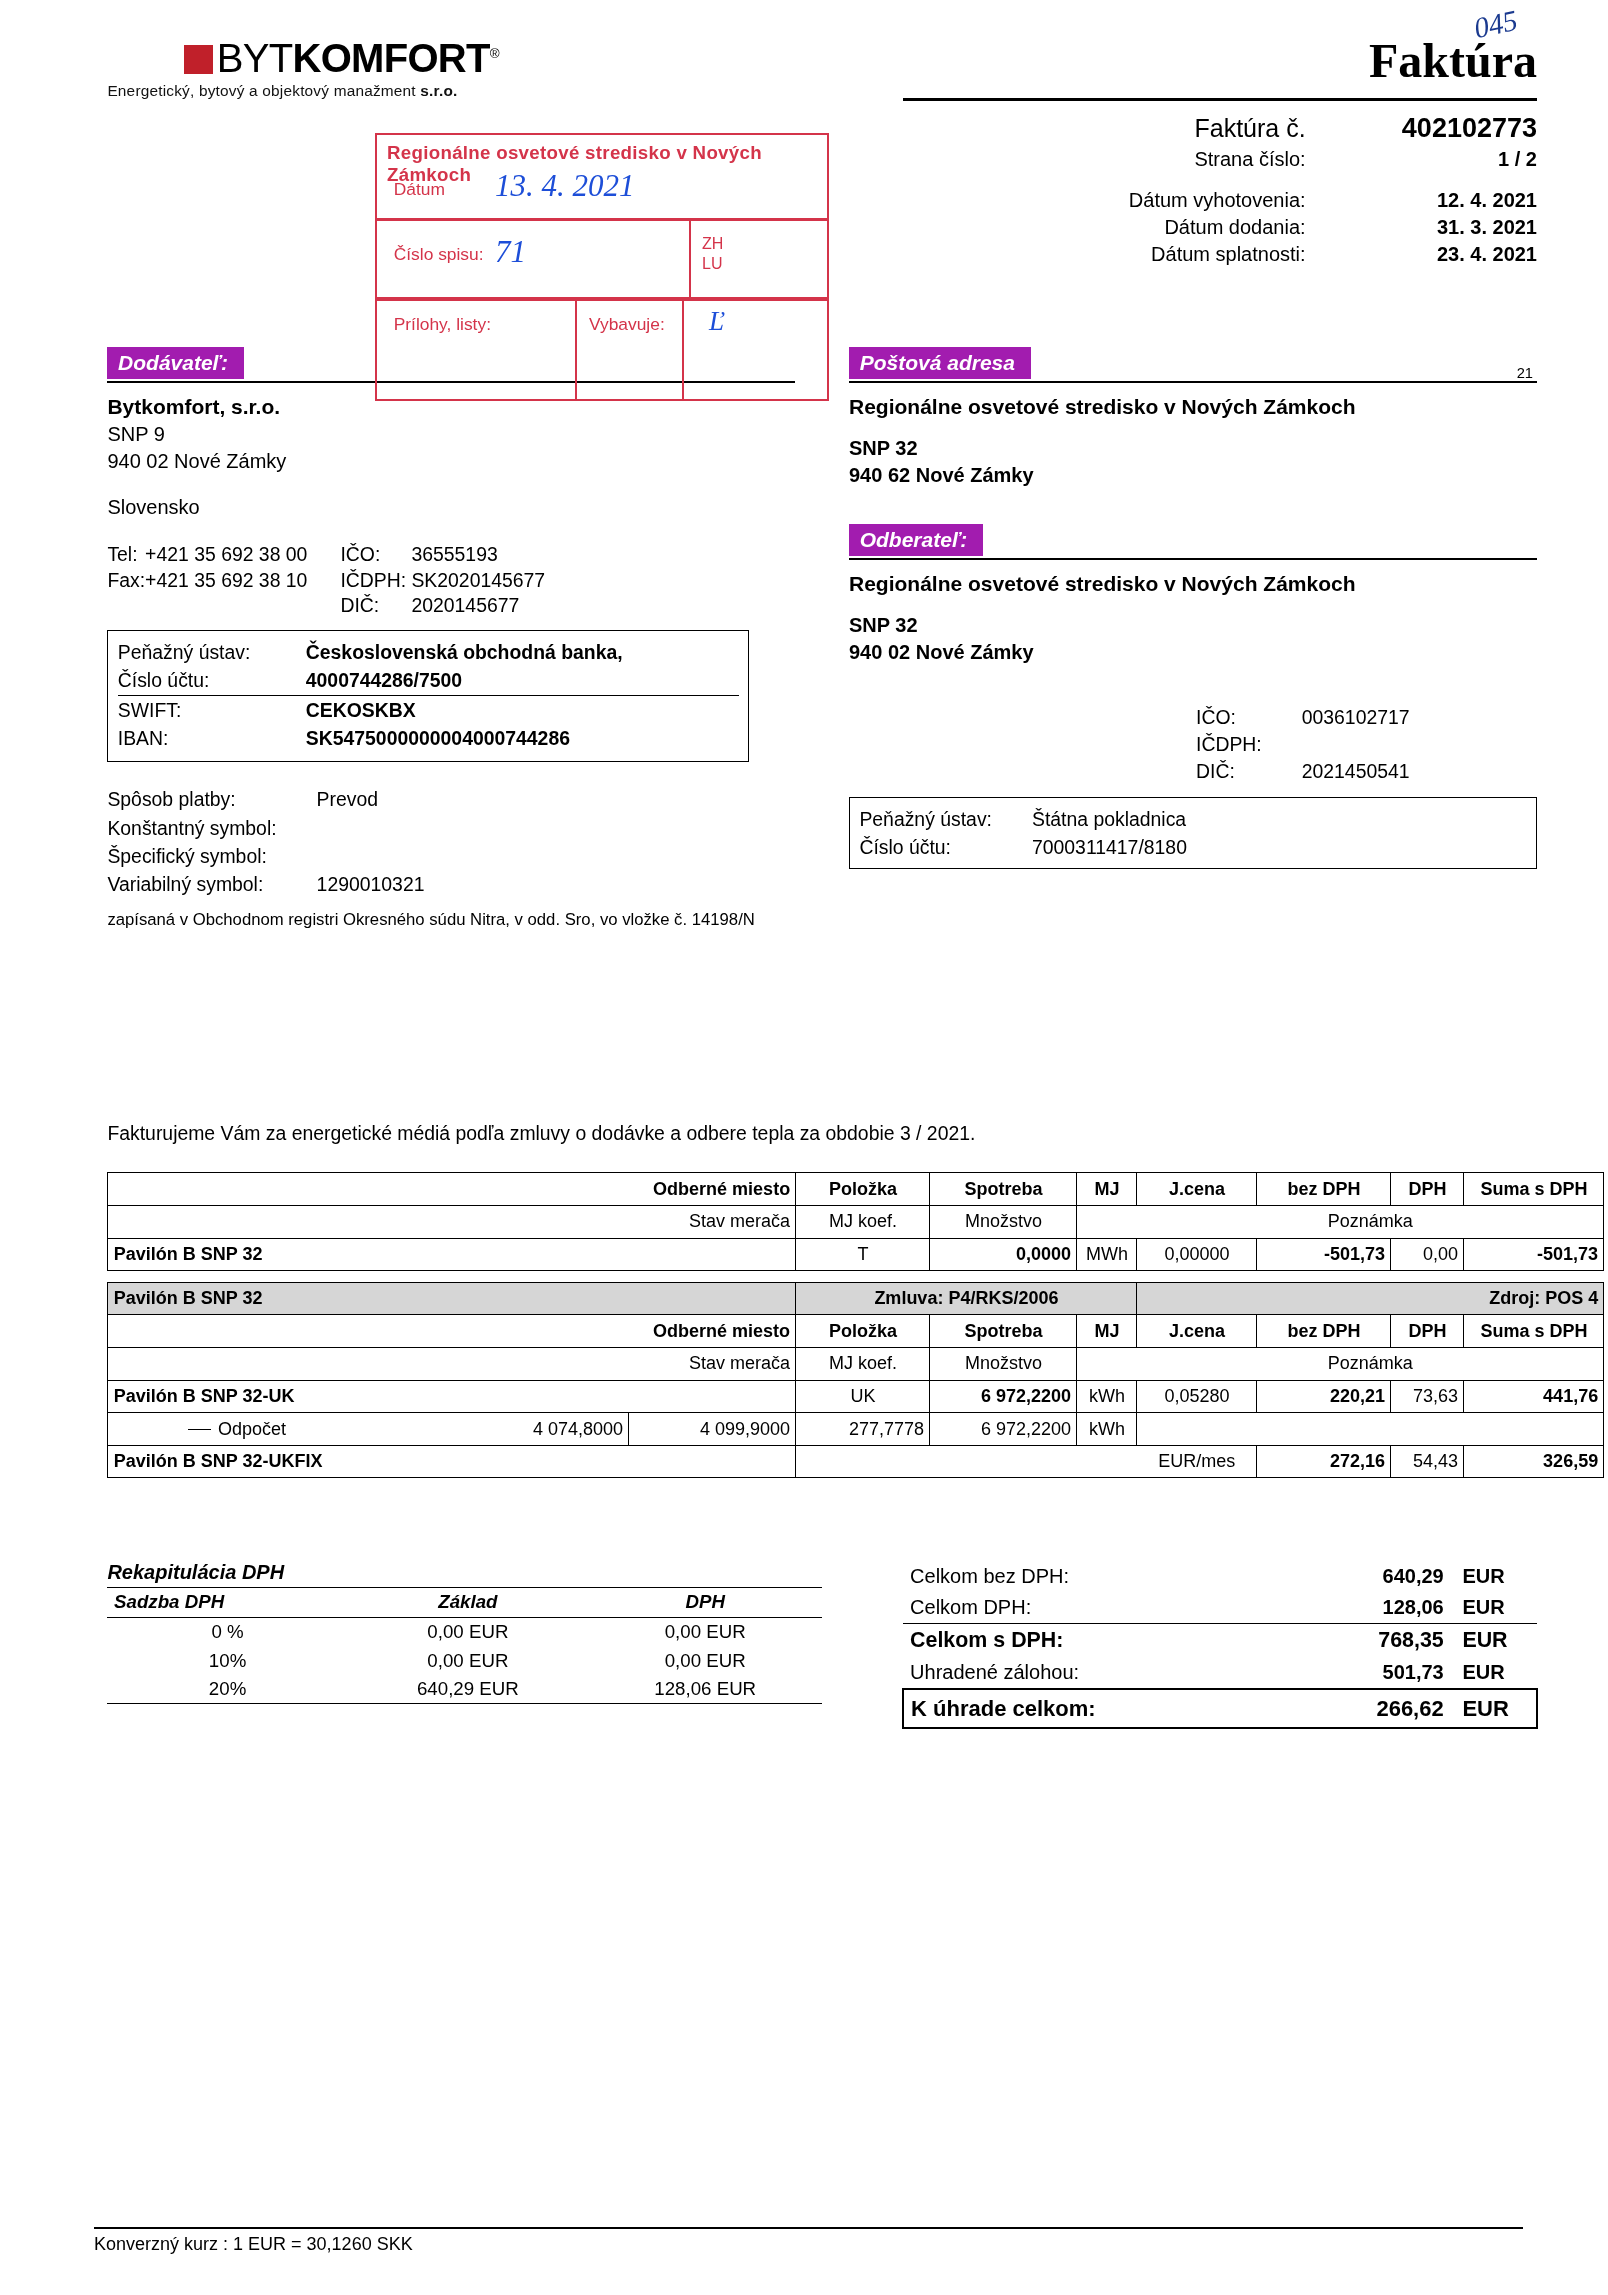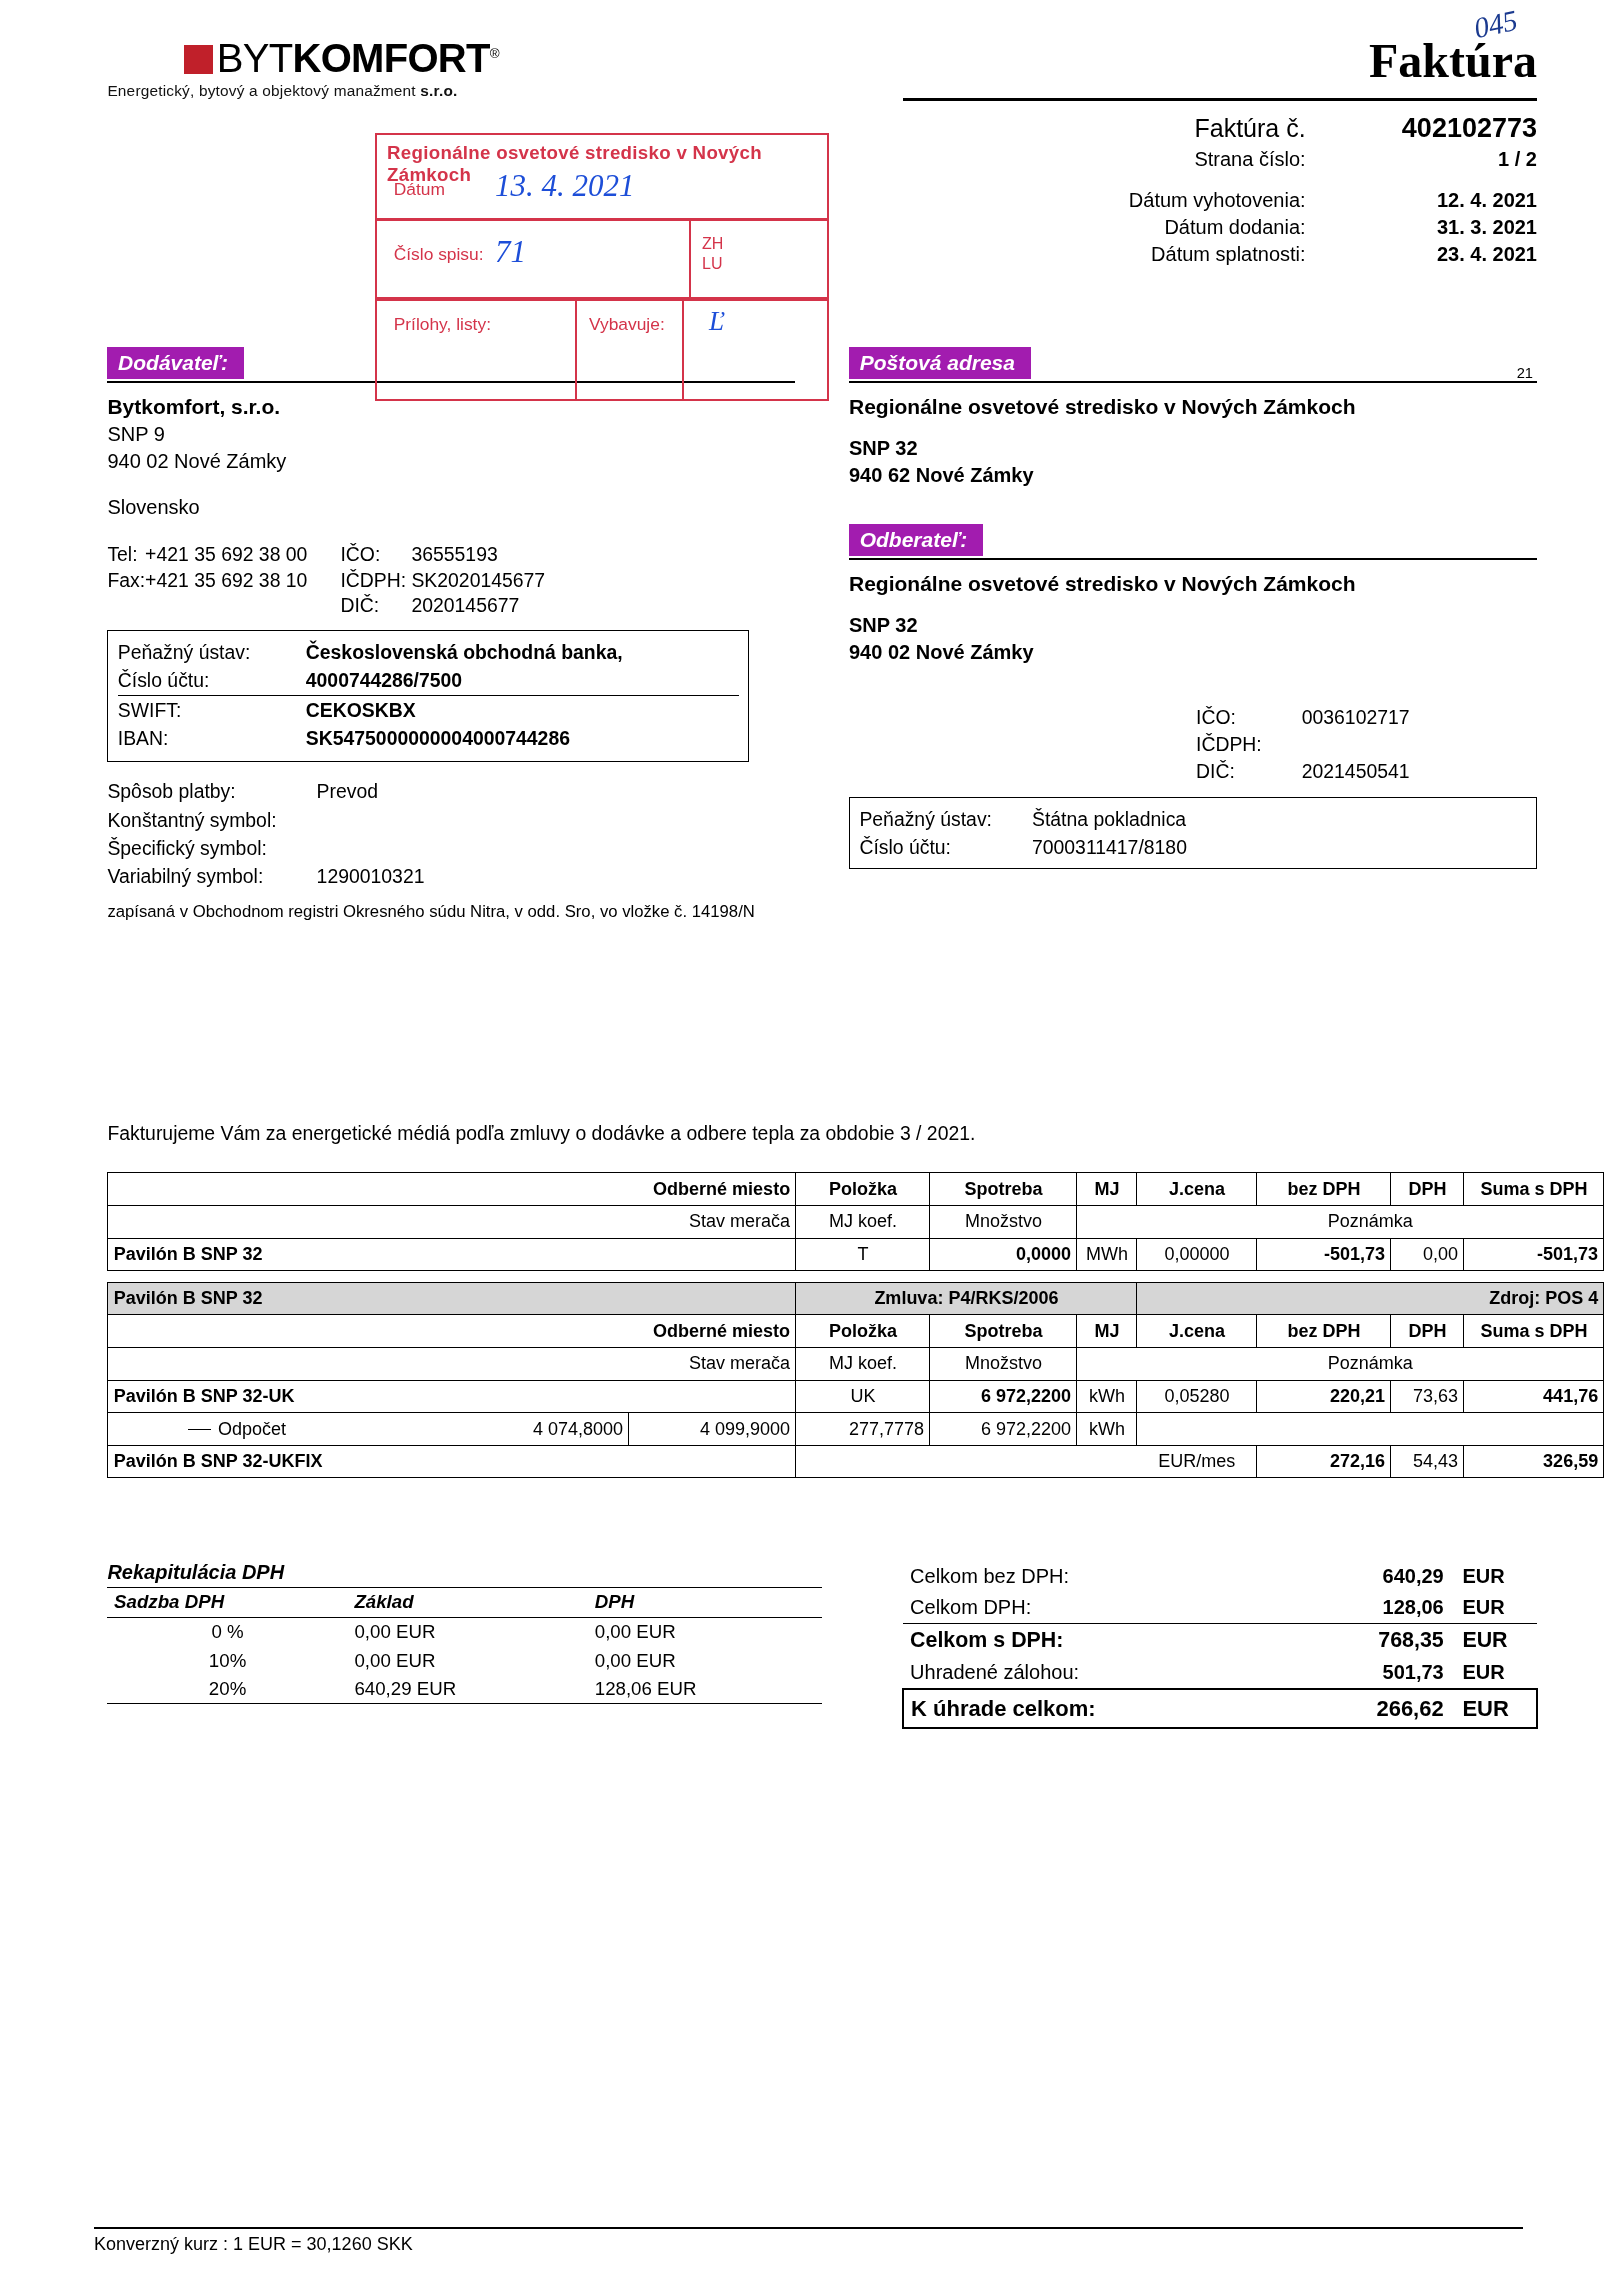--- a/index.html
+++ b/index.html
@@ -185,21 +185,21 @@
     border: 1.3px solid #000;
     padding: 6.7px 9.4px 8px 9.4px;
     width: 621px;
   }
   .bankbox table { border-collapse: collapse; width: 100%; }
   .bankbox td { font-size: 19.4px; padding: 2.7px 0; }
   .bankbox td.v { font-weight: bold; padding-left: 8px; }
   .bankbox .sep { border-top: 1.3px solid #000; }
 
   .pay {
-    margin-top: 16px;
+    margin-top: 24px;
     font-size: 19.4px;
   }
   .pay table { border-collapse: collapse; }
   .pay td { padding: 2.7px 0; font-size: 19.4px; }
   .pay td.v { padding-left: 40px; }
 
   .reg-note {
     margin-top: 10.7px;
     font-size: 16.7px;
   }
@@ -286,21 +286,21 @@
     font-size: 18.7px;
     padding: 3.3px 6.7px;
   }
   .recap .hrow td {
     font-style: italic;
     font-weight: bold;
     border-top: 1.3px solid #000;
     border-bottom: 1.3px solid #000;
   }
   .recap .c { text-align: center; }
-  .recap .r { text-align: left; }
+  .recap .r { text-align: center; }
   .recap .lastrow td { border-bottom: 1.3px solid #000; }
 
   .totals {
     position: absolute;
     left: 795px;
     top: 0;
     width: 634px;
   }
   .totals table {
     border-collapse: collapse;

